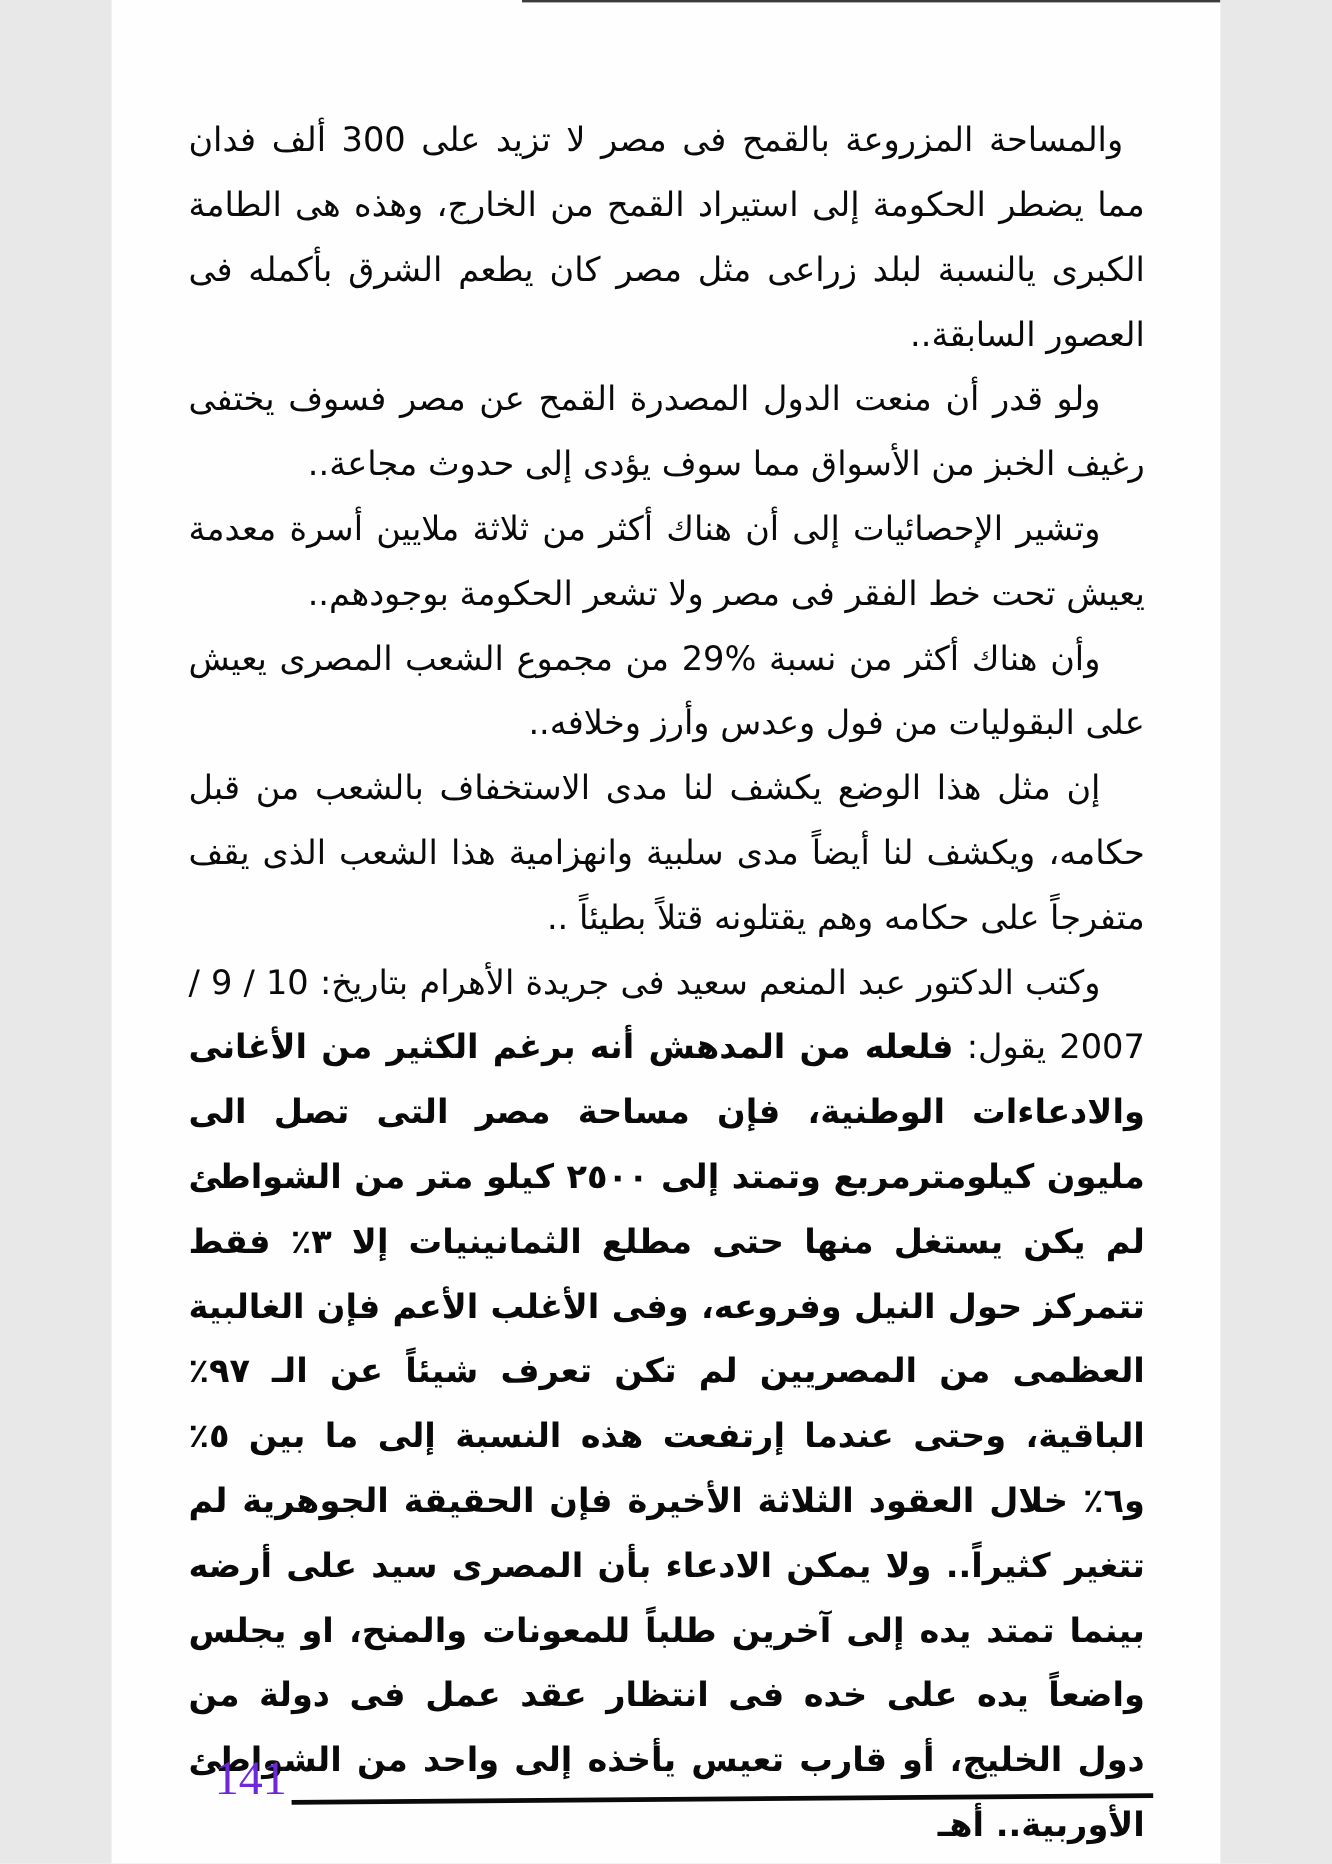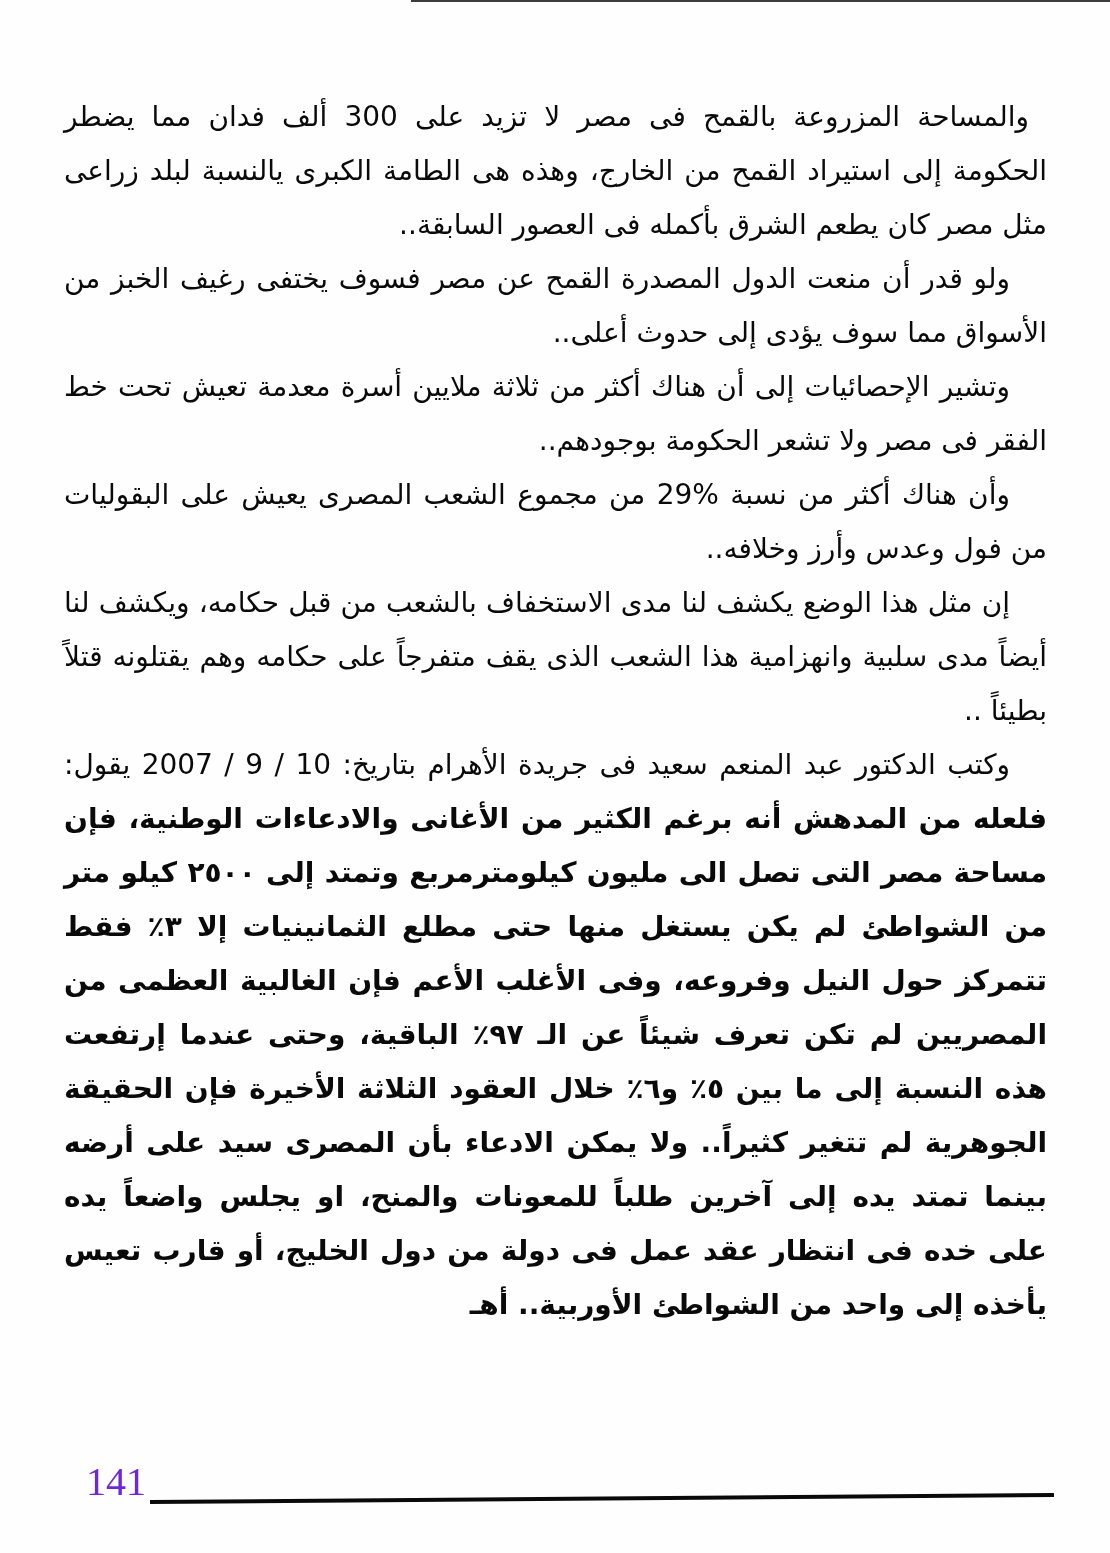--- a/index.html
+++ b/index.html
@@ -1,18 +1,18 @@
 <!DOCTYPE html>
 <html><head>
 <meta charset="utf-8">
 <style>
   html,body{margin:0;padding:0;background:#e8e8e8;}
   .page{
     position:relative;
-    width:1110px;height:1553px;
+    width:924px;height:1553px;
     margin:0 auto;
     background:#fefefe;
     color:#0a0a0a;
     font-family:"DejaVu Sans",sans-serif;
     overflow:hidden;
   }
   .artifact-top{
     position:absolute;top:0;left:37%;right:0;height:2px;
     background:#1a1a1a;opacity:.85;
   }
@@ -41,22 +41,22 @@
 </style>
 </head>
 <body>
 
 <div class="page">
 
   <div class="artifact-top"></div>
 
   <div class="content" dir="rtl" lang="ar">
     <p class="para first">والمساحة المزروعة بالقمح فى مصر لا تزيد على 300 ألف فدان مما يضطر الحكومة إلى استيراد القمح من الخارج، وهذه هى الطامة الكبرى يالنسبة لبلد زراعى مثل مصر كان يطعم الشرق بأكمله فى العصور السابقة..</p>
-    <p class="para">ولو قدر أن منعت الدول المصدرة القمح عن مصر فسوف يختفى رغيف الخبز من الأسواق مما سوف يؤدى إلى حدوث أعلى..</p>
-    <p class="para">وتشير الإحصائيات إلى أن هناك أكثر من ثلاثة ملايين أسرة معدمة تعيش تحت خط الفقر فى مصر ولا تشعر الحكومة بوجودهم..</p>
+    <p class="para">ولو قدر أن منعت الدول المصدرة القمح عن مصر فسوف يختفى رغيف الخبز من الأسواق مما سوف يؤدى إلى حدوث مجاعة..</p>
+    <p class="para">وتشير الإحصائيات إلى أن هناك أكثر من ثلاثة ملايين أسرة معدمة يعيش تحت خط الفقر فى مصر ولا تشعر الحكومة بوجودهم..</p>
     <p class="para">وأن هناك أكثر من نسبة %29 من مجموع الشعب المصرى يعيش على البقوليات من فول وعدس وأرز وخلافه..</p>
     <p class="para">إن مثل هذا الوضع يكشف لنا مدى الاستخفاف بالشعب من قبل حكامه، ويكشف لنا أيضاً مدى سلبية وانهزامية هذا الشعب الذى يقف متفرجاً على حكامه وهم يقتلونه قتلاً بطيئاً ..</p>
     <p class="para">
       <span>وكتب الدكتور عبد المنعم سعيد فى جريدة الأهرام بتاريخ: 10 / 9 / 2007 يقول: </span><span class="quote">فلعله من المدهش أنه برغم الكثير من الأغانى والادعاءات الوطنية، فإن مساحة مصر التى تصل الى مليون كيلومترمربع وتمتد إلى ٢٥٠٠ كيلو متر من الشواطئ لم يكن يستغل منها حتى مطلع الثمانينيات إلا ٣٪ فقط تتمركز حول النيل وفروعه، وفى الأغلب الأعم فإن الغالبية العظمى من المصريين لم تكن تعرف شيئاً عن الـ ٩٧٪ الباقية، وحتى عندما إرتفعت هذه النسبة إلى ما بين ٥٪ و٦٪ خلال العقود الثلاثة الأخيرة فإن الحقيقة الجوهرية لم تتغير كثيراً.. ولا يمكن الادعاء بأن المصرى سيد على أرضه بينما تمتد يده إلى آخرين طلباً للمعونات والمنح، او يجلس واضعاً يده على خده فى انتظار عقد عمل فى دولة من دول الخليج، أو قارب تعيس يأخذه إلى واحد من الشواطئ الأوربية.. أهـ</span>
     </p>
   </div>
 
   <span class="pagenum">141</span>
   <div class="rule"></div>
 

